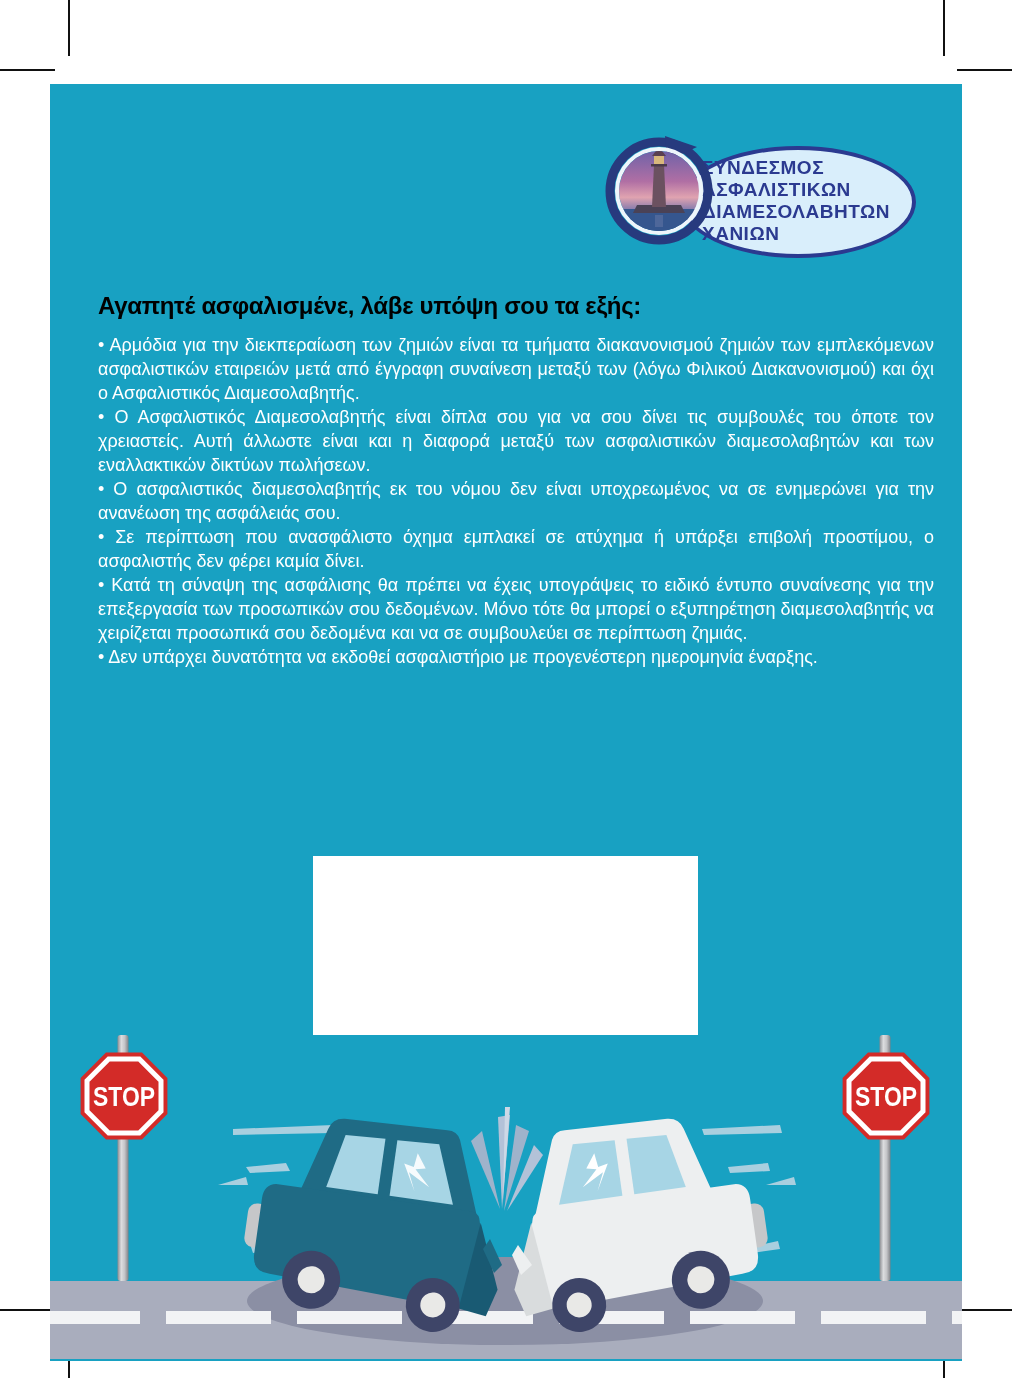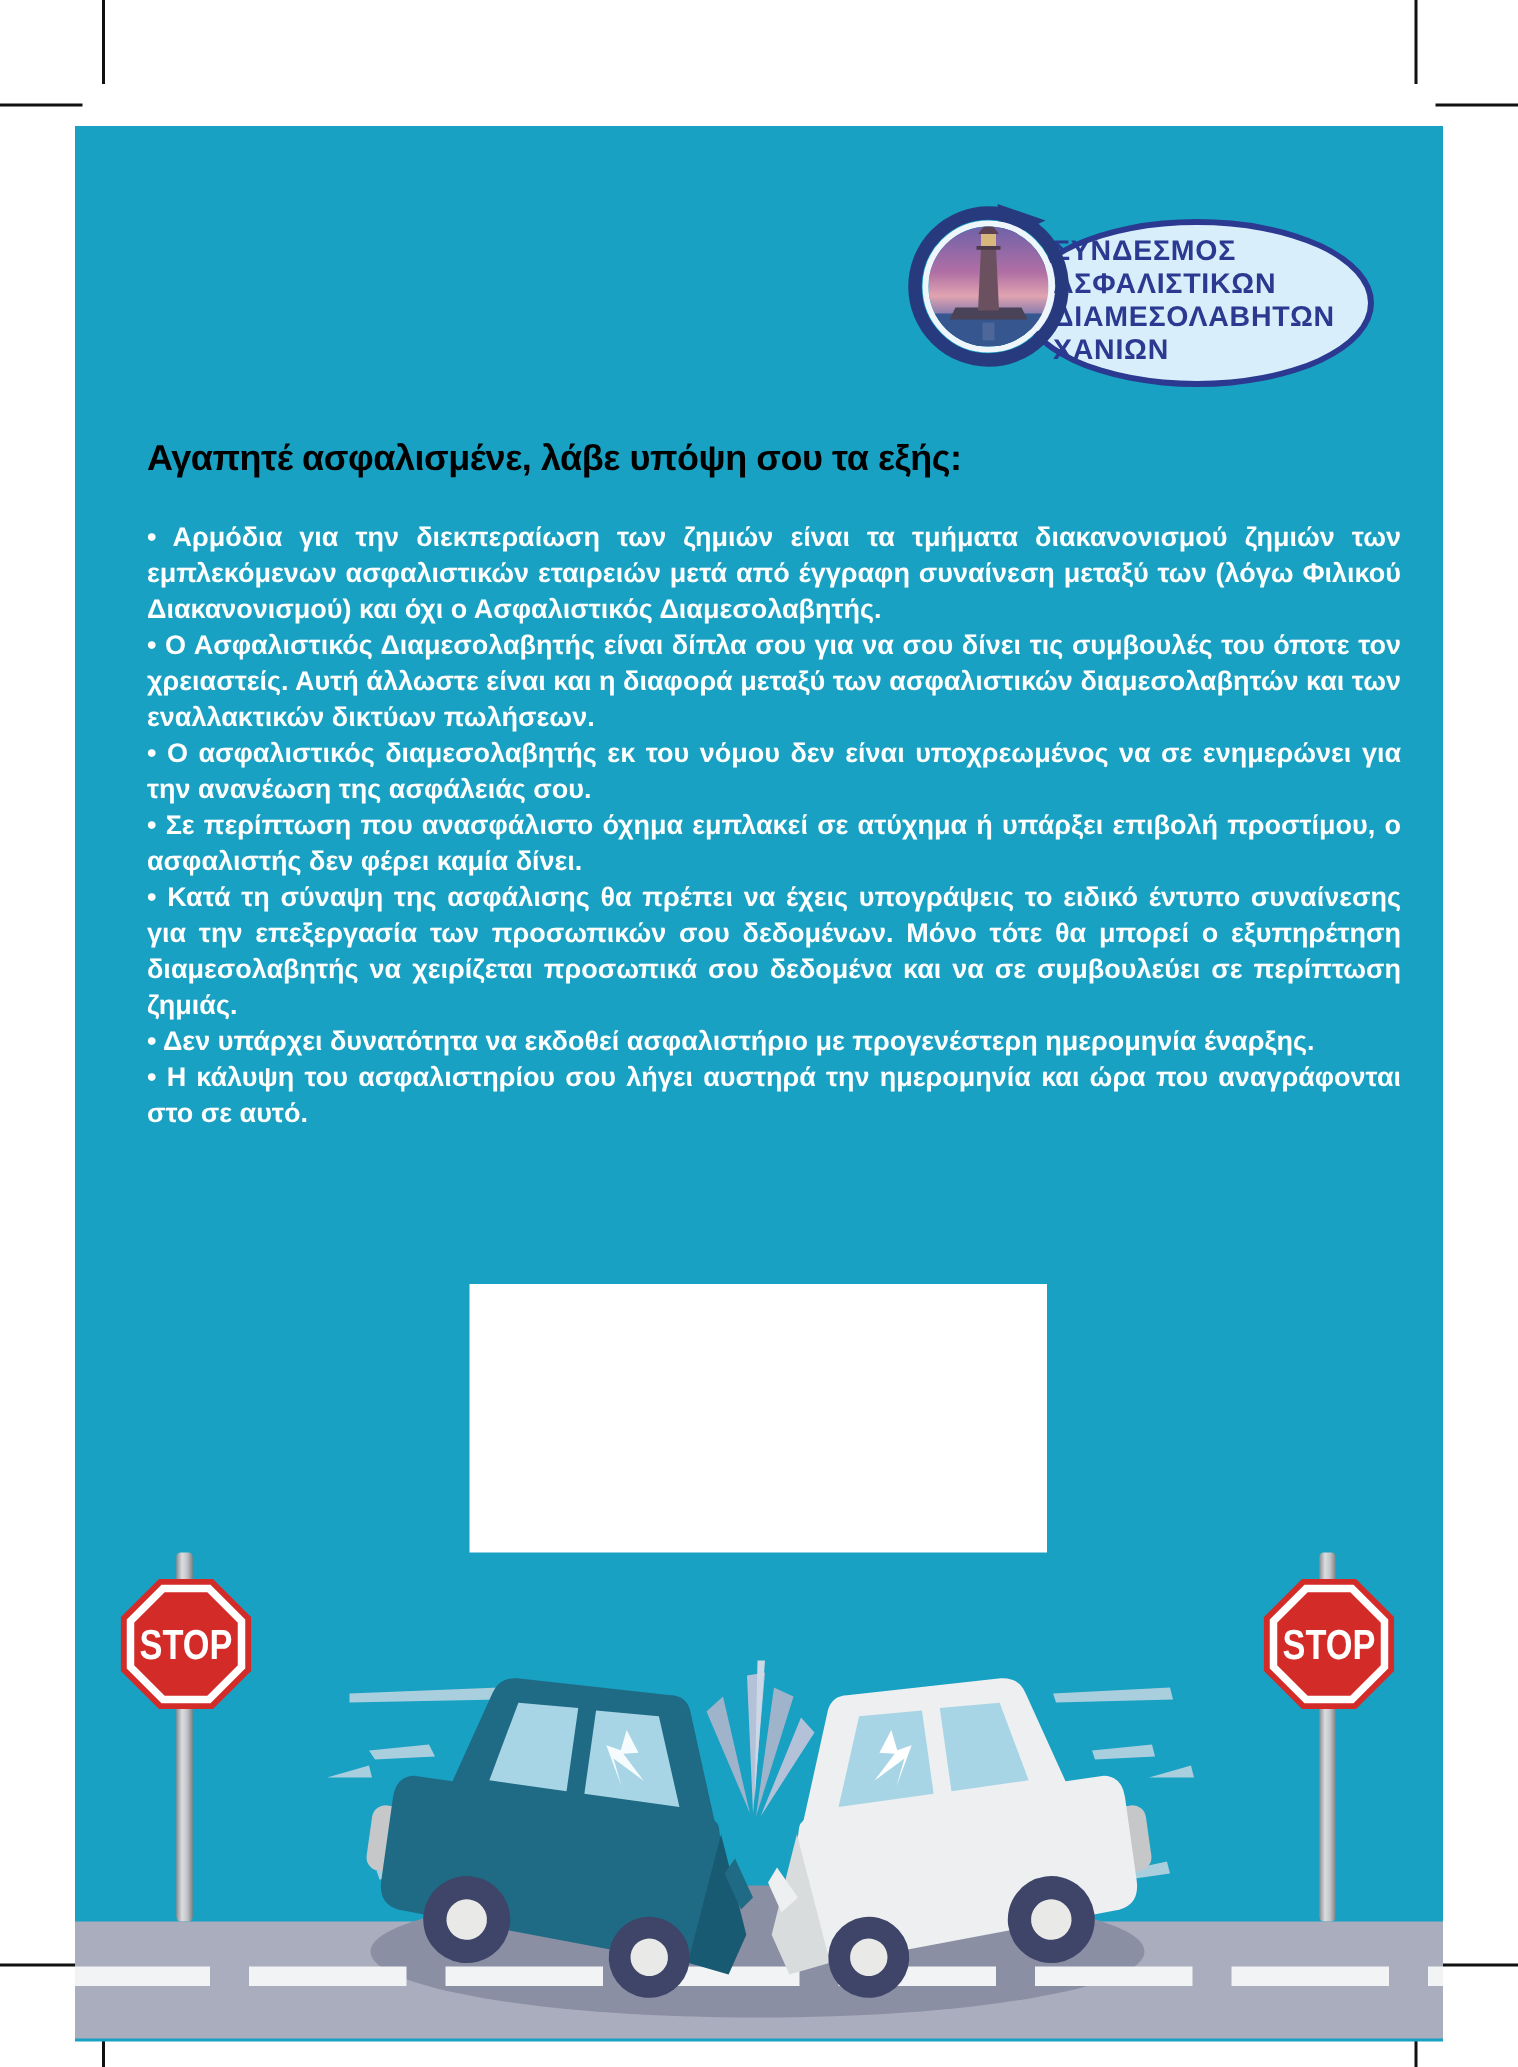--- a/index.html
+++ b/index.html
@@ -13,21 +13,21 @@
   
   .logo-oval{position:absolute;left:630px;top:62px;width:236px;height:112px;background:#d9eefb;
              border:4px solid #2b3a90;border-radius:50%;box-sizing:border-box;}
   .logo-text{position:absolute;left:652px;top:73px;width:215px;color:#2b3a90;font-weight:bold;
              font-size:19px;line-height:22px;letter-spacing:.5px;}
   .logo-badge{position:absolute;left:553px;top:51px;width:112px;height:112px;}
 
   
   .heading{position:absolute;left:48px;top:208px;width:845px;color:#000000;font-weight:bold;
            font-size:24px;letter-spacing:-0.3px;}
-  .bullets{position:absolute;left:48px;top:262px;width:836px;color:#ffffff;font-weight:bold;
+  .bullets{position:absolute;left:48px;top:249px;width:836px;color:#ffffff;font-weight:normal;
            font-size:18px;line-height:24px;text-align:justify;}
   .bullets p{margin:0;}
 
   .stamp-box{position:absolute;left:263px;top:772px;width:385px;height:179px;background:#ffffff;}
 
   .illustration{position:absolute;left:0;top:949px;width:912px;height:328px;}
 </style>
 </head>
 <body>
 
@@ -89,21 +89,20 @@
 
     <div class="heading">Αγαπητέ ασφαλισμένε, λάβε υπόψη σου τα εξής:</div>
 
     <div class="bullets">
       <p>•  Αρμόδια για την διεκπεραίωση των ζημιών είναι τα τμήματα διακανονισμού ζημιών των εμπλεκόμενων ασφαλιστικών εταιρειών μετά από έγγραφη συναίνεση μεταξύ των (λόγω Φιλικού Διακανονισμού) και όχι ο Ασφαλιστικός Διαμεσολαβητής.</p>
       <p>• Ο Ασφαλιστικός Διαμεσολαβητής είναι δίπλα σου για να σου δίνει τις συμβουλές του όποτε τον χρειαστείς. Αυτή άλλωστε είναι και η διαφορά μεταξύ των ασφαλιστικών διαμεσολαβητών και των εναλλακτικών δικτύων πωλήσεων.</p>
       <p>• Ο ασφαλιστικός διαμεσολαβητής εκ του νόμου δεν είναι υποχρεωμένος να σε ενημερώνει για την ανανέωση της ασφάλειάς σου.</p>
       <p>• Σε περίπτωση που ανασφάλιστο όχημα εμπλακεί σε ατύχημα ή υπάρξει επιβολή προστίμου, ο ασφαλιστής δεν φέρει καμία δίνει.</p>
       <p>• Κατά τη σύναψη της ασφάλισης θα πρέπει να έχεις υπογράψεις το ειδικό έντυπο συναίνεσης για την επεξεργασία των προσωπικών σου δεδομένων. Μόνο τότε θα μπορεί ο εξυπηρέτηση διαμεσολαβητής να χειρίζεται προσωπικά σου δεδομένα και να σε συμβουλεύει σε περίπτωση ζημιάς.</p>
       <p>• Δεν υπάρχει δυνατότητα να εκδοθεί ασφαλιστήριο με προγενέστερη ημερομηνία έναρξης.</p>
-      <p>• Η κάλυψη του ασφαλιστηρίου σου λήγει αυστηρά την ημερομηνία και ώρα που αναγράφονται στο σε αυτό.</p>
     </div>
 
     <div class="stamp-box"></div>
 
     <svg class="illustration" viewBox="0 0 912 328">
 
       <rect x="67.5" y="2" width="11" height="246" rx="3" fill="url(#poleGrad)"></rect>
       <rect x="829.5" y="2" width="11" height="246" rx="3" fill="url(#poleGrad)"></rect>
 
       <rect x="0" y="248" width="912" height="78" fill="#a9adbd"></rect>

